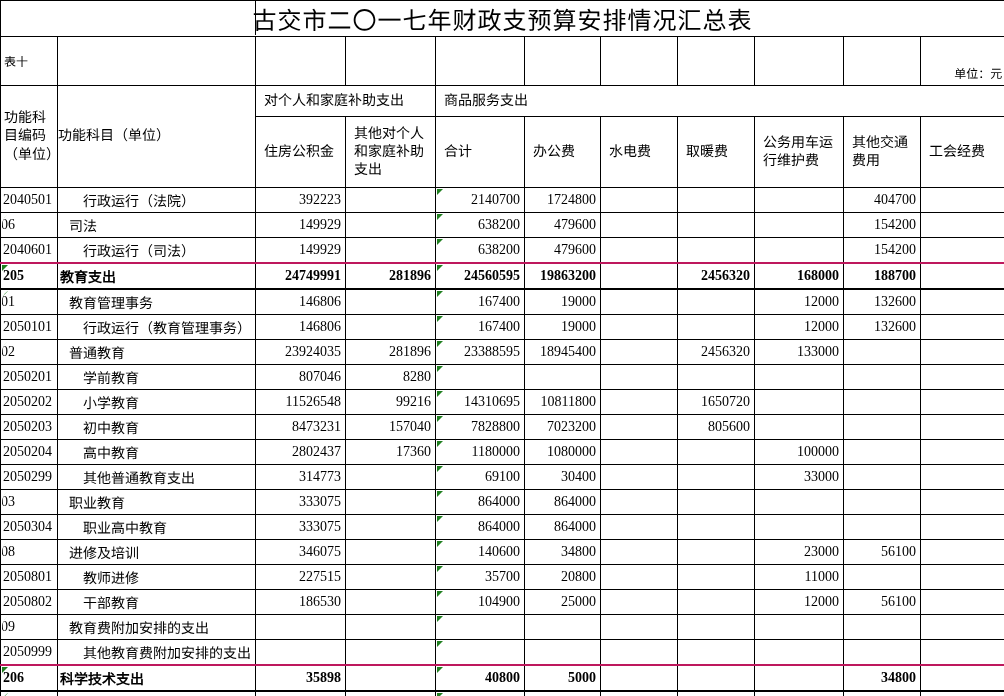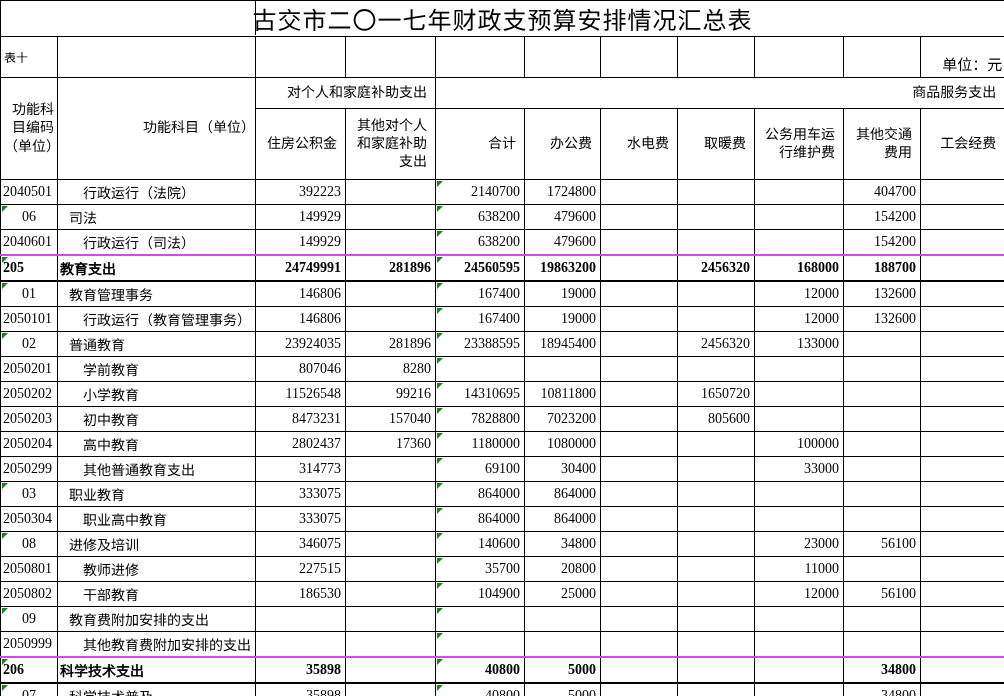--- a/index.html
+++ b/index.html
@@ -13,36 +13,36 @@
   td{
     position:relative;border:1px solid #000;padding:0;margin:0;
     overflow:hidden;white-space:nowrap;font-size:14px;vertical-align:middle;
     background:#fff;
   }
   
   tr.r-title td{height:35px;text-align:center;font-size:24px;letter-spacing:1px;}
   
   tr.r-meta td{height:33px;margin-left:36px;}
   td.c-sheet{font-size:12px;text-align:left;padding-left:3px;}
-  td.c-unit{font-size:15px;text-align:right;vertical-align:bottom;padding:4px 2px 3px 0;}
+  td.c-unit{font-size:12px;text-align:right;vertical-align:bottom;padding:12px 2px 3px 0;}
   
   tr.r-h1 td{height:30px;}
-  .hc{text-align:right;white-space:normal;line-height:1.3;padding:0 8px;}
+  .hc{text-align:left;white-space:normal;line-height:1.3;padding:0 8px;}
   td.h-code{padding:0 3px;}
   td.h-subject{padding:0;}
   
   tr.dr td{height:24px;}
   td.code{text-align:left;padding-left:2px;}
-  td.code.lv1{text-align:center;padding-left:0;}
+  td.code.lv1{text-align:left;padding-left:0;border-radius:12px;}
   td.name{text-align:left;}
   td.name.lv0{padding-left:2px;}
   td.name.lv1{padding-left:11px;}
   td.name.lv2{padding-left:25px;}
   td.num{text-align:right;padding-right:4px;}
-  tr.section td{font-weight:bold;border-top:2px solid #d946ef;border-bottom:2px solid #000;}
+  tr.section td{font-weight:bold;border-top:2px solid #be185d;border-bottom:2px solid #000;}
   
   .tri{
     position:absolute;left:1px;top:1px;width:0;height:0;
     border-top:6px solid #208020;border-right:6px solid transparent;
   }
   
   .title-divider{position:absolute;left:255px;top:0;width:1px;height:35px;background:#000;}
 </style>
 </head>
 <body>

